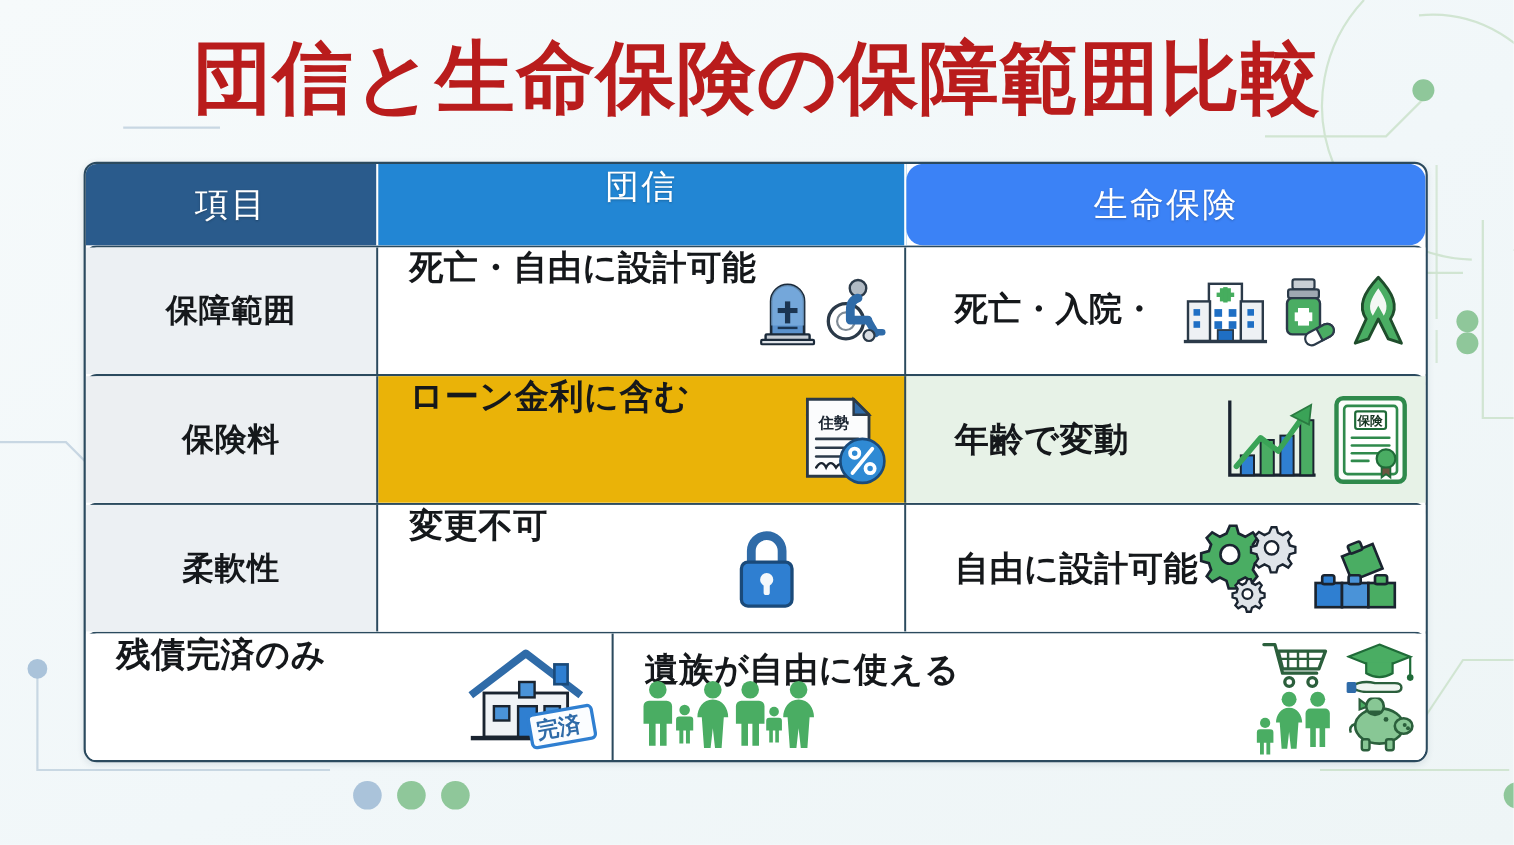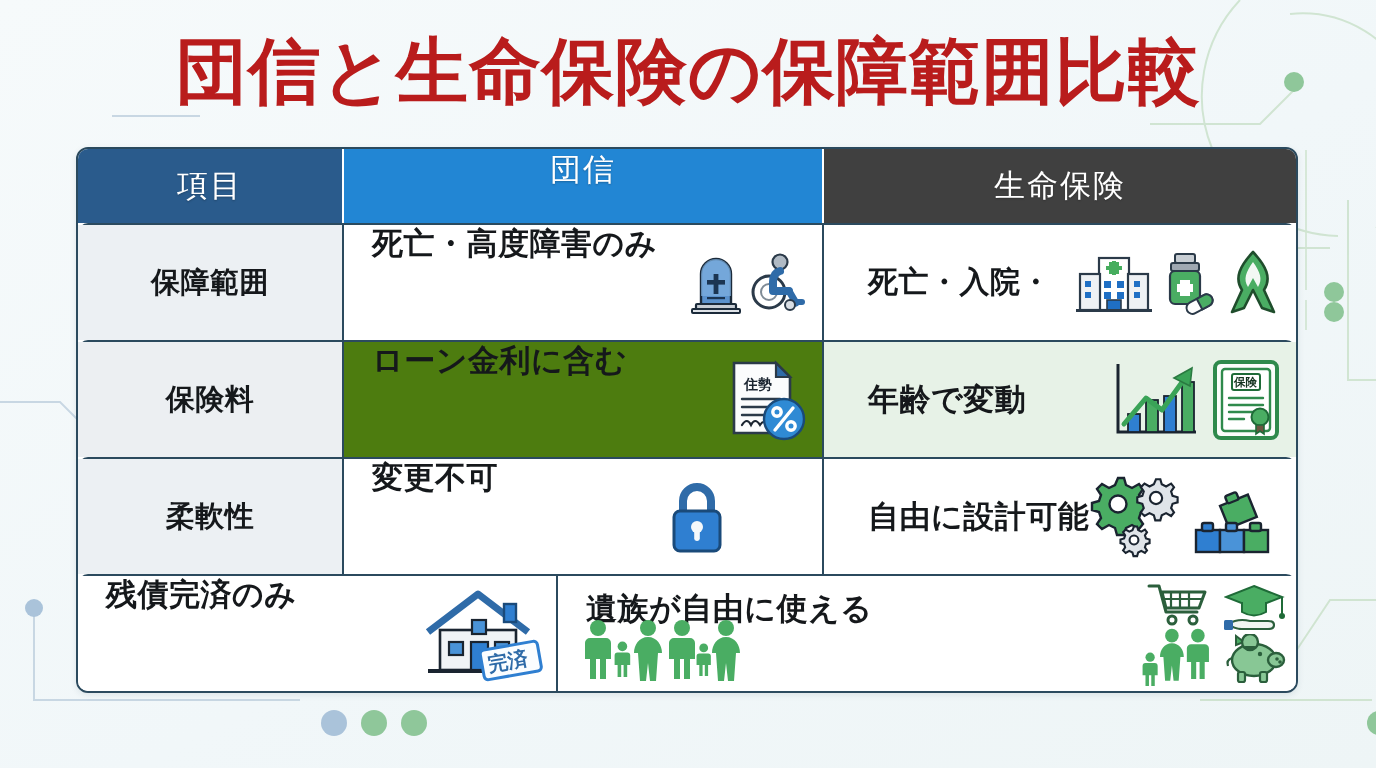--- a/index.html
+++ b/index.html
@@ -35,34 +35,34 @@
   .row.body{height:117px;border-top:2px solid #2b4a5e;border-radius:10px;}
 
   .c0{width:266px;flex:0 0 266px;box-sizing:border-box;border-right:2px solid #2b4a5e;
       display:flex;align-items:center;justify-content:center;}
   .c1{width:480px;flex:0 0 480px;box-sizing:border-box;border-right:2px solid #2b4a5e;
       display:flex;align-items:flex-start;position:relative;padding-left:28px;}
   .c2{flex:1 1 auto;box-sizing:border-box;display:flex;align-items:center;position:relative;padding-left:44px;}
 
   .hdr .c0{background:#2a5b8c;}
   .hdr .c1{background:#2286d4;}
-  .hdr .c2{background:#404040;}
+  .hdr .c2{background:#3b82f6;border-radius:15px;}
   .hdr .c0,.hdr .c1,.hdr .c2{justify-content:center;padding-left:0;border-right-color:#ffffff;}
   .hdr-txt{color:#ffffff;font-size:31px;font-weight:400;letter-spacing:2px;
            text-shadow:0 1px 2px rgba(0,0,0,.25);}
 
   .lbl{font-size:29px;font-weight:700;color:#15181b;letter-spacing:.5px;}
   .val{font-size:31px;font-weight:700;color:#15181b;line-height:1.22;letter-spacing:.5px;}
   .val.two{font-size:30px;}
 
   .tintA .c0{background:#ecf0f3;}
   .tintA .c1{background:#ffffff;}
   .tintA .c2{background:#ffffff;}
   .tintB .c0{background:#eceff2;}
-  .tintB .c1{background:#4d7c0f;}
+  .tintB .c1{background:#eab308;}
   .tintB .c2{background:#e7f2e7;}
 
   .icons{position:absolute;right:14px;top:50%;transform:translateY(-50%);
          display:flex;align-items:center;gap:8px;}
   .iconwrap{display:flex;align-items:center;}
 
   
   .fam-left{position:absolute;left:26px;bottom:6px;}
   .val-top{position:absolute;left:28px;top:14px;}
 </style>
@@ -131,21 +131,21 @@
       <div class="c2">
         <span class="hdr-txt">生命保険</span>
       </div>
     </div>
 
     <div class="row body tintA">
       <div class="c0">
         <span class="lbl">保障範囲</span>
       </div>
       <div class="c1">
-        <span class="val">死亡・高度障害のみ</span>
+        <span class="val">死亡・自由に設計可能</span>
         <span class="icons">
           <span class="iconwrap">
             <svg width="52" height="62" viewBox="0 0 52 62">
               <path d="M11 54 V22 a15 15 0 0 1 30 0 V54 Z" fill="#5b92cd" stroke="#1b2a3a" stroke-width="2.4"></path>
               <path d="M11 44 V22 a15 15 0 0 1 30 0 V44 Z" fill="#7fb0e0" opacity=".7"></path>
               <rect x="23.6" y="22" width="4.8" height="20" fill="#1b3552"></rect>
               <rect x="17" y="28" width="18" height="4.6" fill="#1b3552"></rect>
               <rect x="17" y="45" width="18" height="2.2" fill="#1b3552"></rect>
               <rect x="6" y="52" width="40" height="6" rx="1" fill="#c7cdd4" stroke="#1b2a3a" stroke-width="2.2"></rect>
               <rect x="2" y="57" width="48" height="4" rx="1" fill="#dfe3e8" stroke="#1b2a3a" stroke-width="2"></rect>

